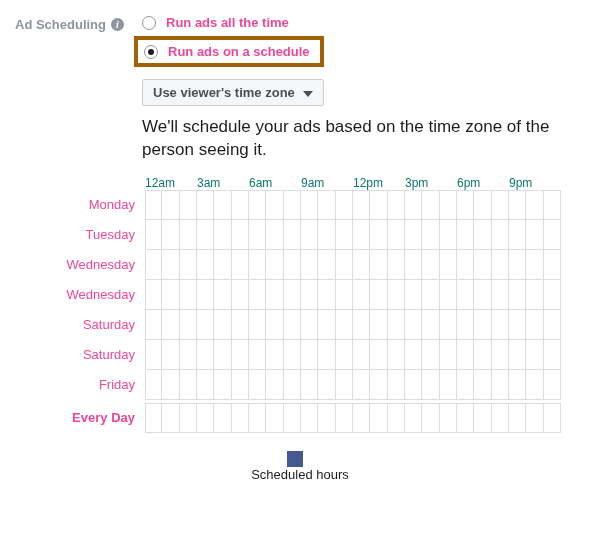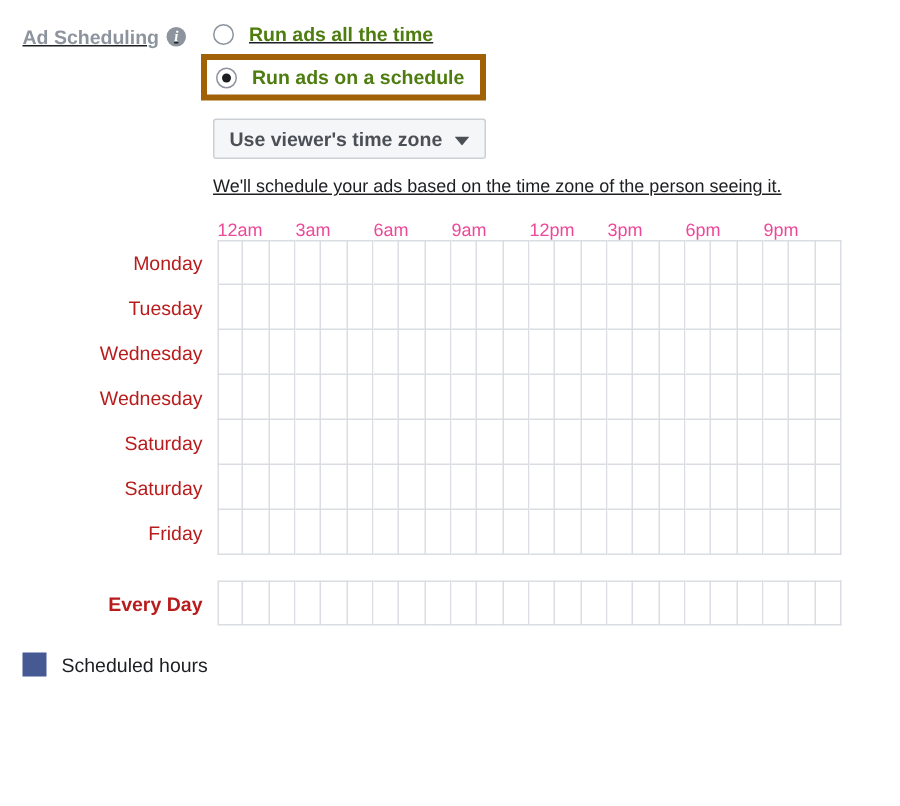--- a/index.html
+++ b/index.html
@@ -8,21 +8,20 @@
       color: #1c1e21;
       margin: 0;
       padding: 15px;
       width: 600px;
       box-sizing: border-box;
     }
 
     .top-row {
       display: flex;
       align-items: flex-start;
-      text-decoration: underline;
     }
 
     .label-col {
       display: flex;
       align-items: center;
       color: #8d949e;
       font-weight: bold;
       font-size: 13px;
       padding-top: 2px;
       white-space: nowrap;
@@ -71,21 +70,21 @@
     .radio.selected::after {
       content: "";
       width: 6px;
       height: 6px;
       background: #1c1e21;
       border-radius: 50%;
     }
 
     .radio-label {
       font-weight: bold;
-      color: #4d7c0f;
+      color: #ec4899;
       font-size: 13px;
     }
 
     .highlight-box {
       border: 4px solid #a16207;
       padding: 4px 10px 4px 6px;
       display: inline-flex;
       align-items: center;
       margin-top: 2px;
       margin-bottom: 8px;
@@ -104,54 +103,54 @@
       border-radius: 2px;
       margin-top: 4px;
       margin-bottom: 10px;
     }
 
     .dropdown-caret {
       margin-left: 8px;
     }
 
     .help-text {
-      font-size: 12px;
+      font-size: 17px;
       color: #1c1e21;
       line-height: 1.35;
       margin-bottom: 14px;
       max-width: 420px;
     }
 
     .schedule-area {
       margin-left: 40px;
     }
 
     .time-header-row {
       display: flex;
       margin-left: 90px;
     }
 
     .time-header-cell {
       width: 52px;
       font-size: 12px;
-      color: #ec4899;
+      color: #0f766e;
       text-align: left;
     }
 
     .day-row {
       display: flex;
       align-items: center;
     }
 
     .day-label {
       width: 90px;
       text-align: right;
       padding-right: 10px;
       font-size: 13px;
-      color: #b91c1c;
+      color: #ec4899;
       box-sizing: border-box;
     }
 
     .day-label.bold {
       font-weight: bold;
     }
 
     .grid-row {
       display: flex;
     }
@@ -166,34 +165,35 @@
 
     .cell + .cell {
       border-left: none;
     }
 
     .day-row + .day-row .cell {
       border-top: none;
     }
 
     .every-day-row {
-      margin-top: 17px;
+      margin-top: 3px;
     }
 
     .every-day-row .cell {
       border: 1px solid #dadde1;
     }
     .every-day-row .cell + .cell {
       border-left: none;
     }
 
     .legend {
       display: flex;
-      align-items: flex-end;
+      align-items: center;
       margin-top: 18px;
+      flex-direction: column;
     }
 
     .legend-swatch {
       width: 16px;
       height: 16px;
       background: #475993;
       margin-right: 10px;
     }
 
     .legend-label {

